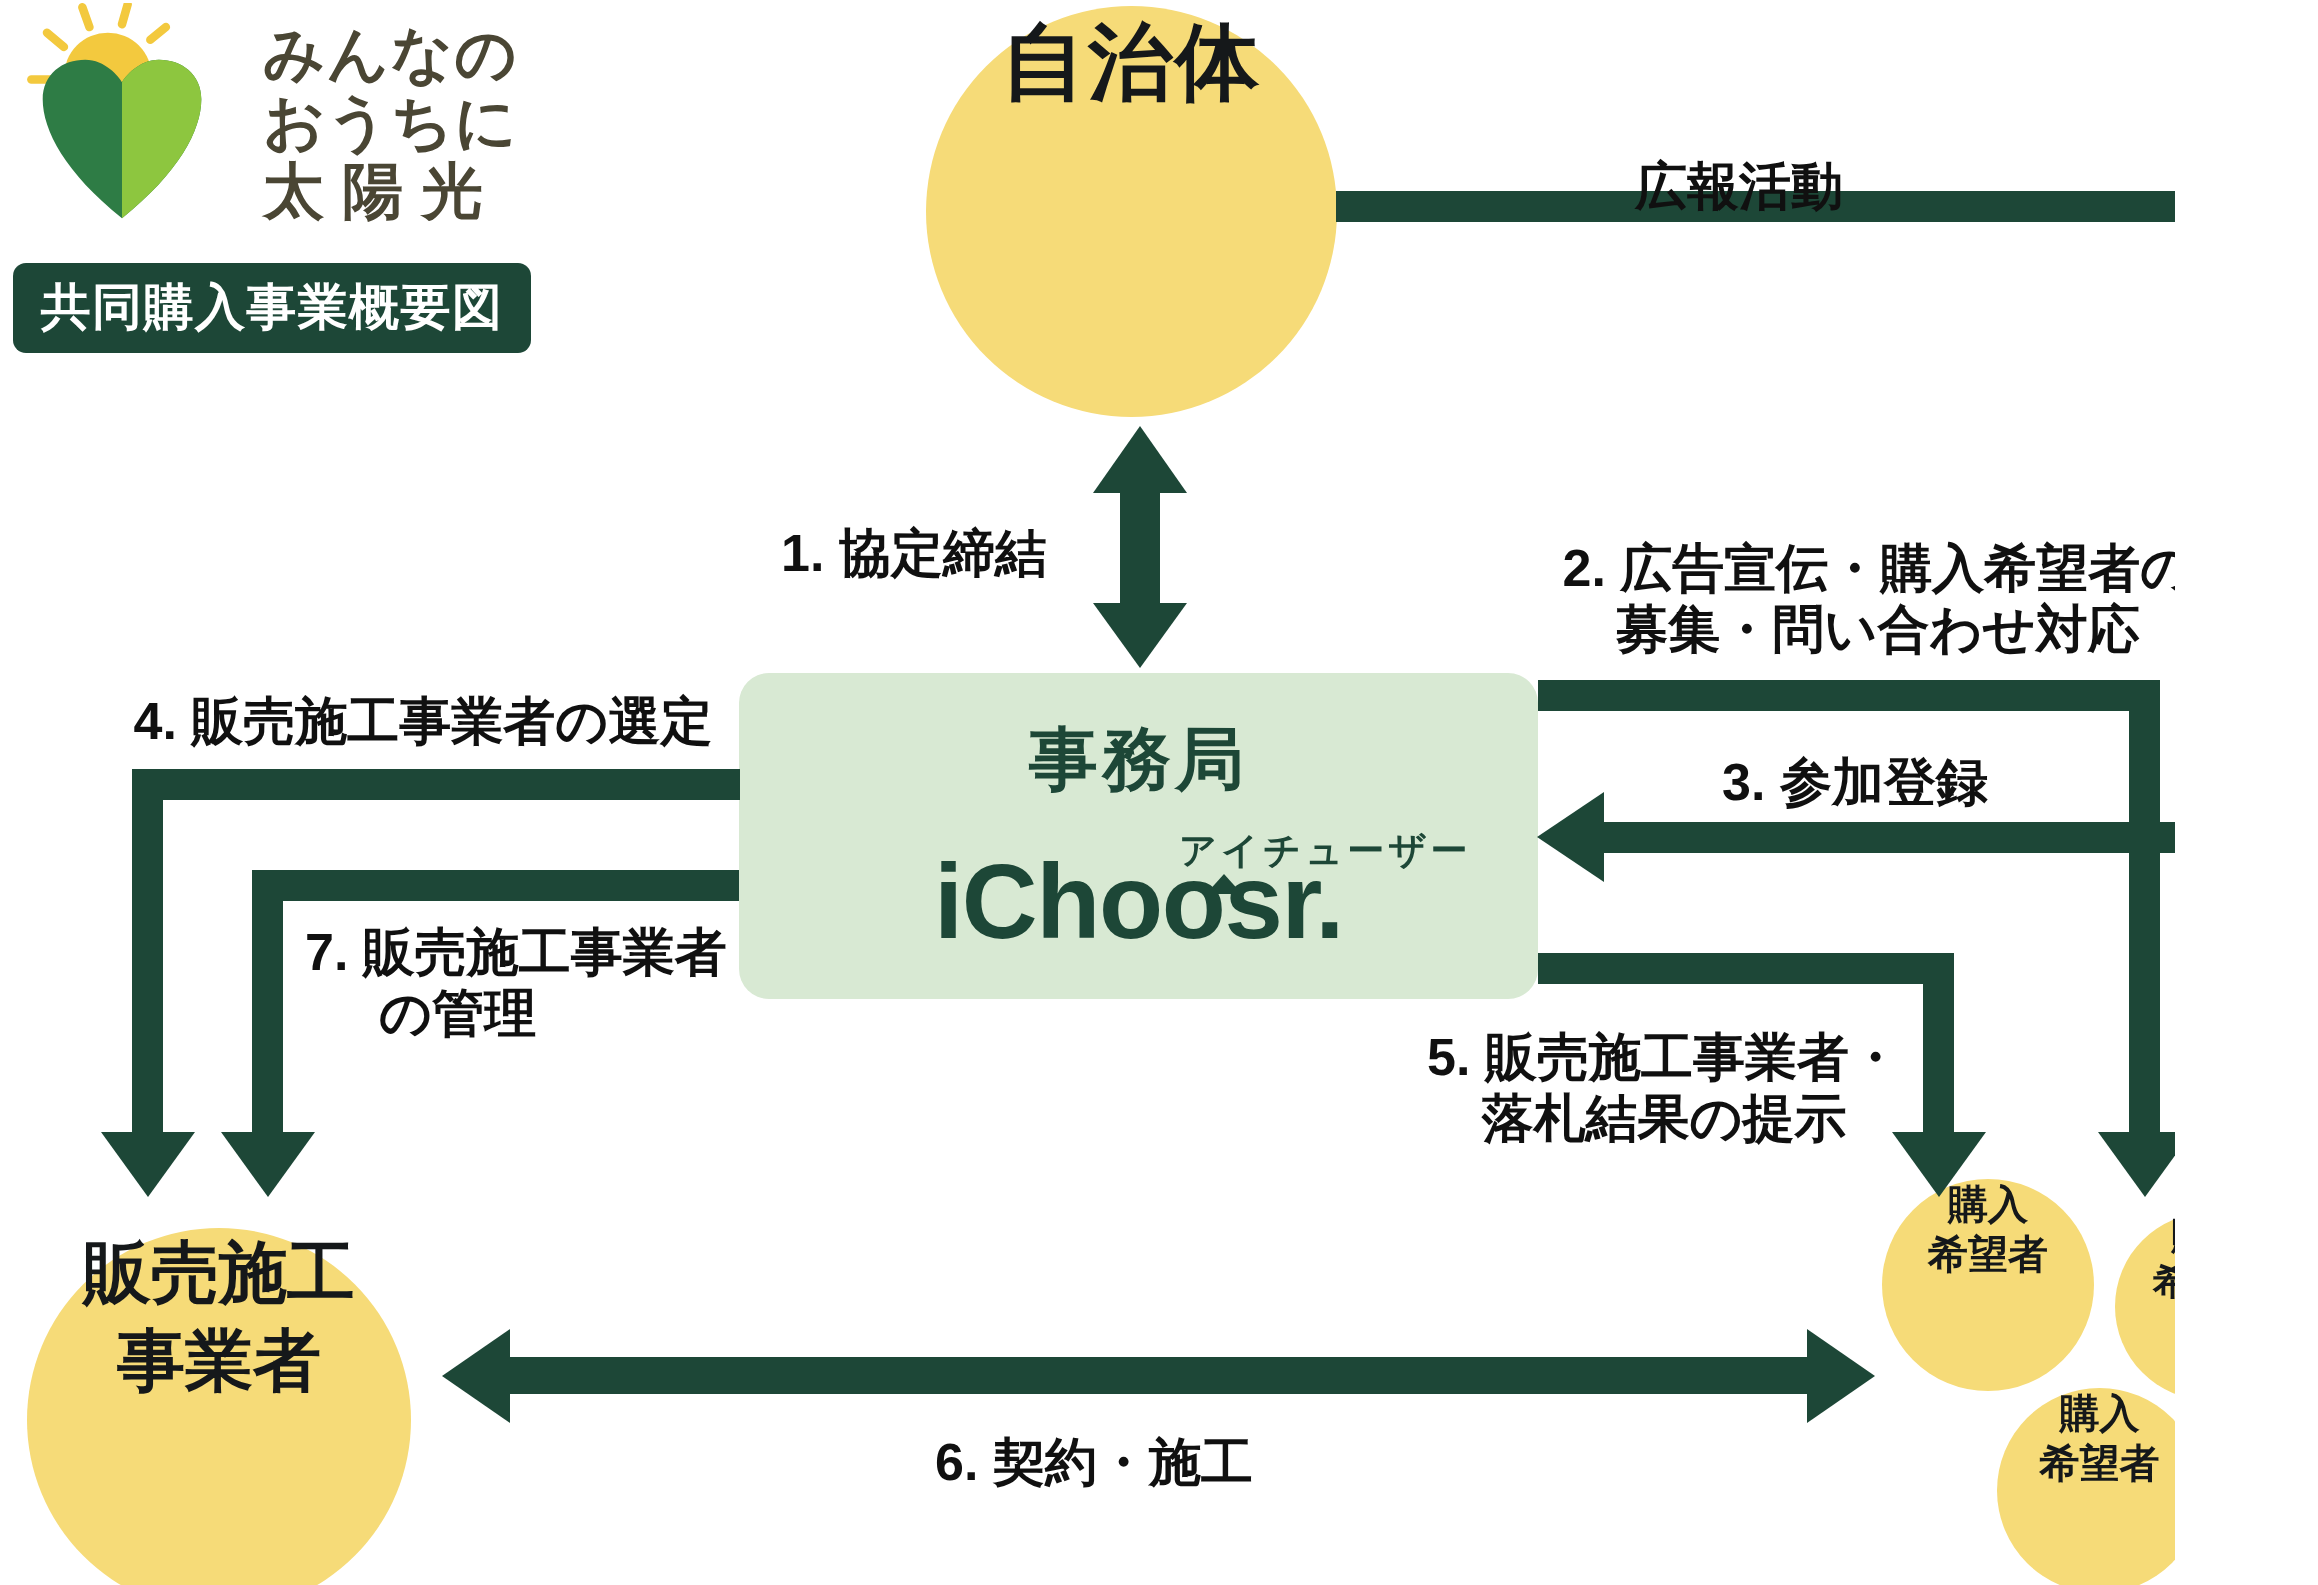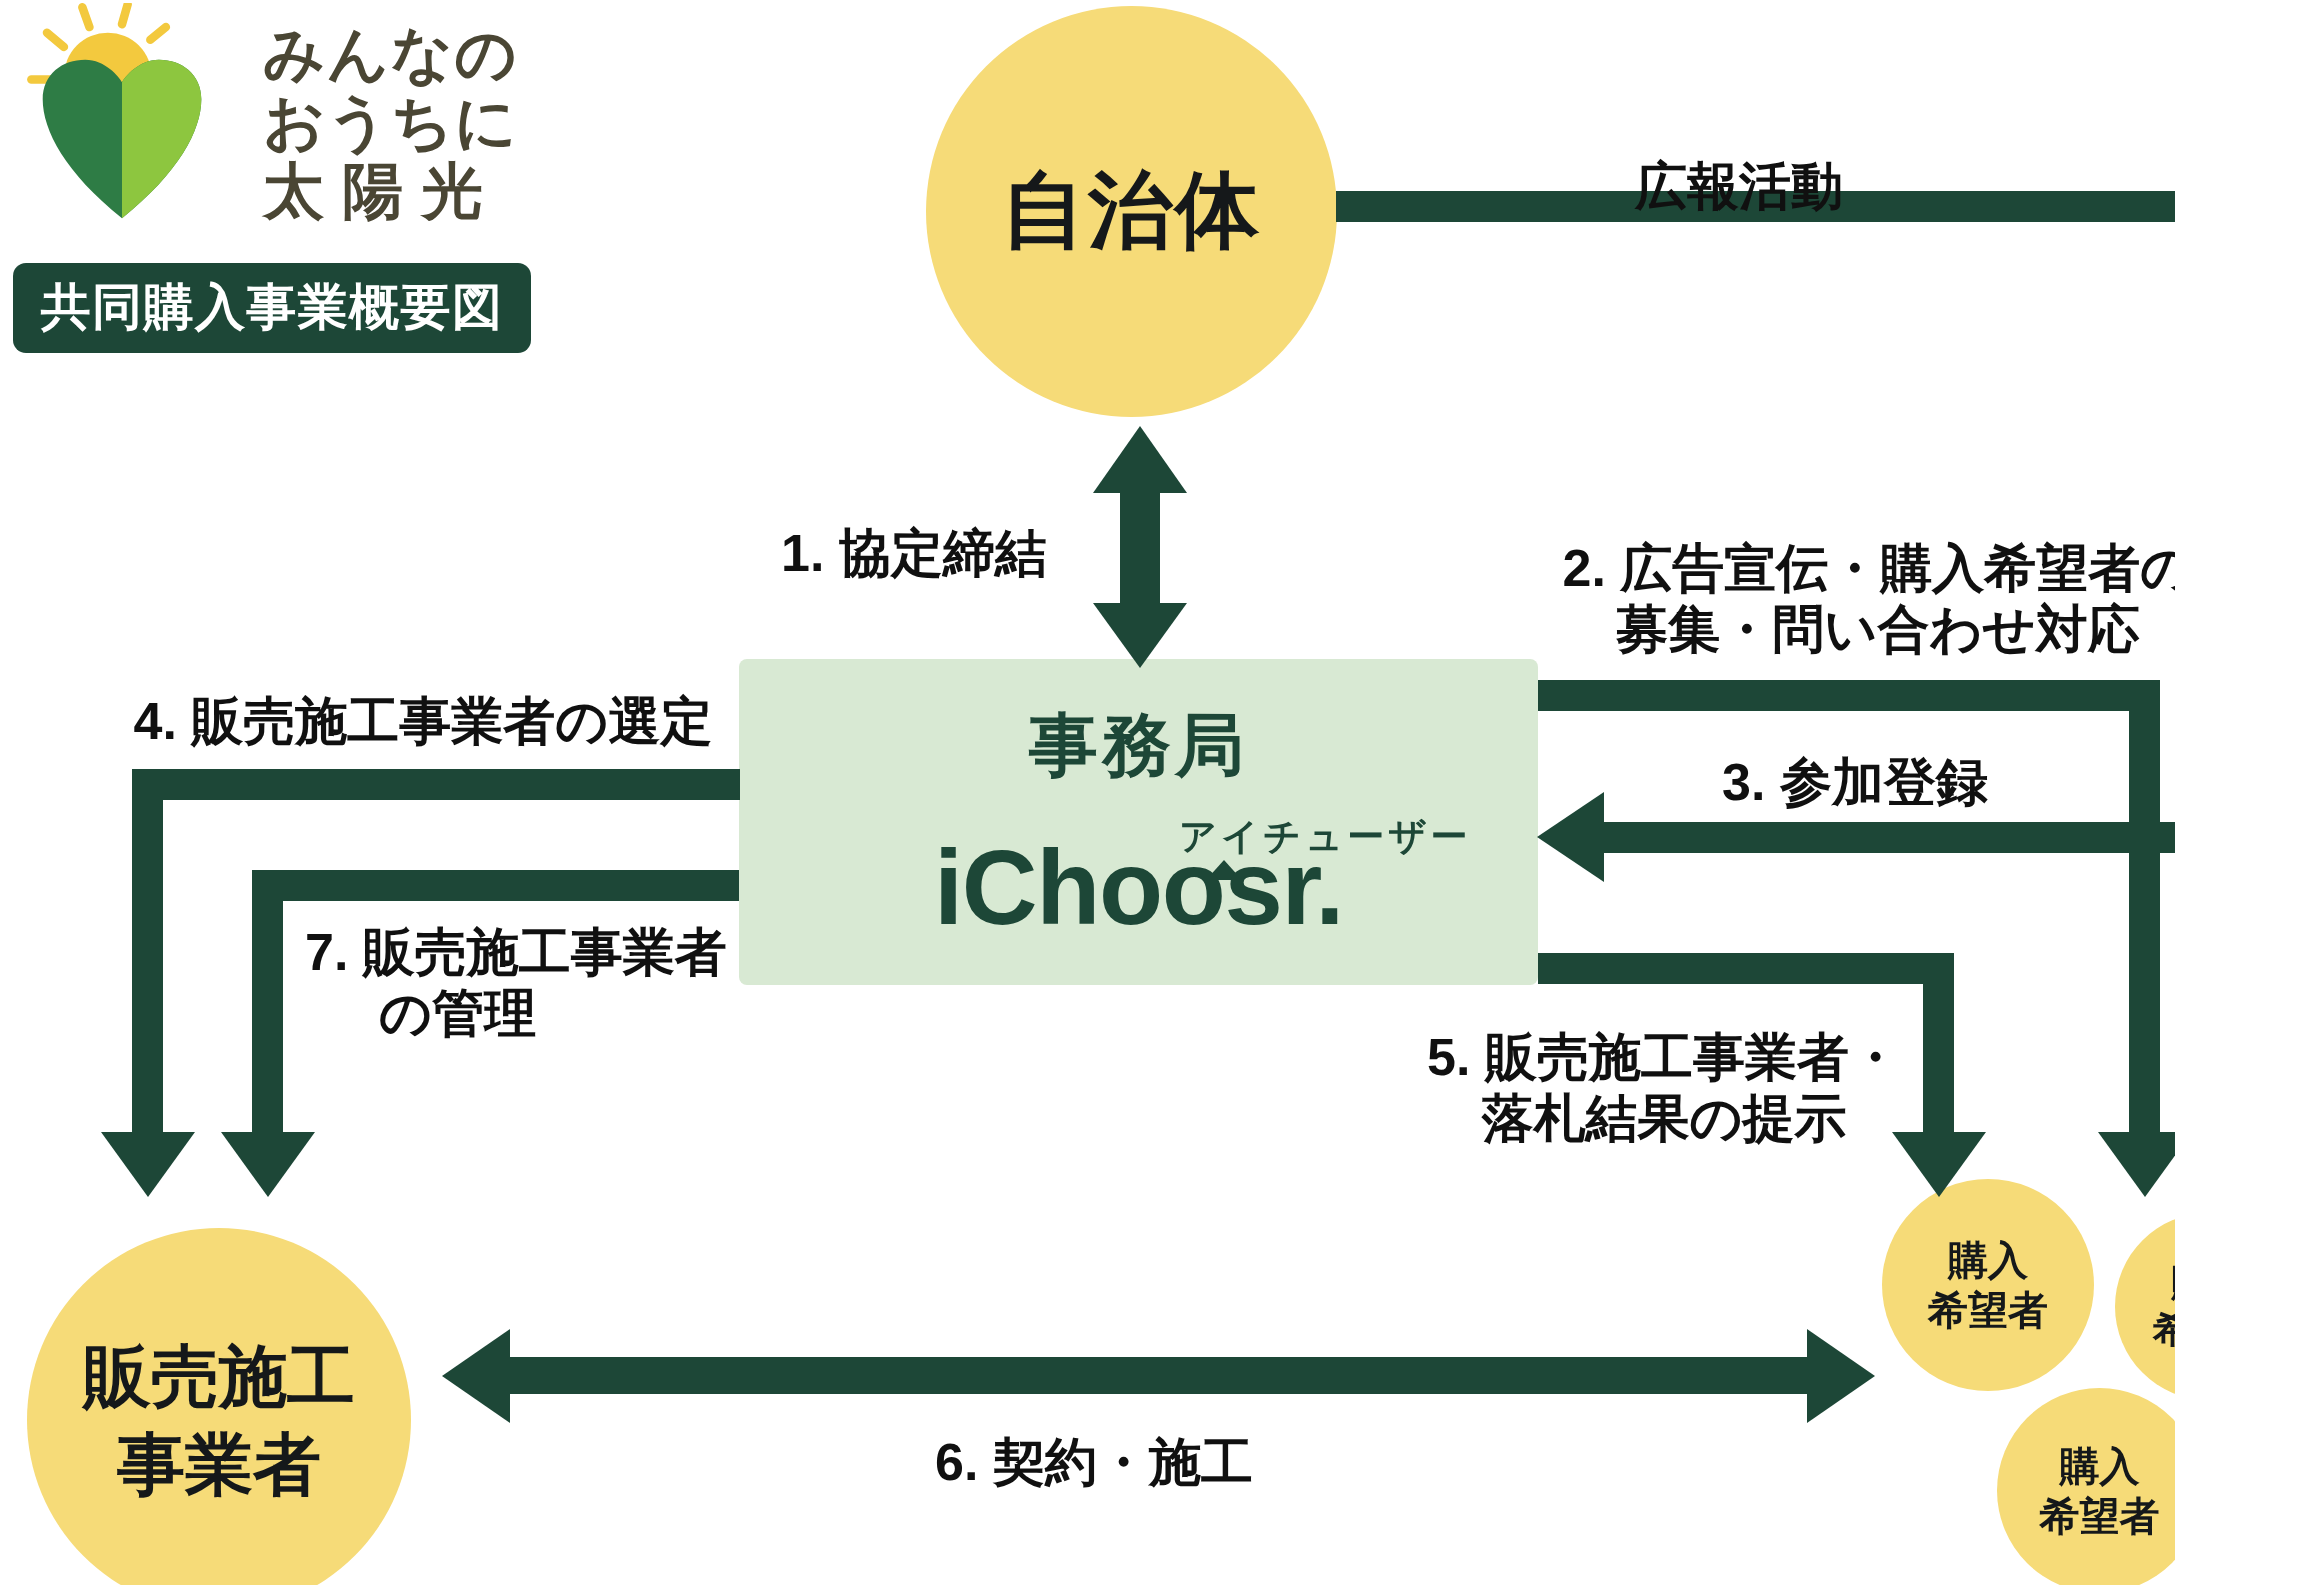--- a/index.html
+++ b/index.html
@@ -9,32 +9,32 @@
     --ink:#1a1c1e;
   }
   html,body{margin:0;padding:0;background:#fff;}
   .canvas{
     position:relative;width:2175px;height:1586px;background:#ffffff;overflow:hidden;
     font-family:"Liberation Sans","DejaVu Sans",sans-serif;color:var(--ink);
   }
   
   .circle{
     position:absolute;border-radius:50%;background:var(--yellow);
-    display:flex;flex-direction:column;align-items:center;justify-content:center;
+    display:flex;flex-direction:column;align-items:center;
     text-align:center;font-weight:800;color:#15181a;
   }
   .c-muni{left:926px;top:5.7px;width:411px;height:411px;font-size:84px;letter-spacing:2.8px;}
   .c-vendor{left:27px;top:1228px;width:384px;height:384px;font-size:68px;line-height:1.3;}
   .c-buyer{font-weight:800;line-height:1.25;}
   .c-buyer-a{left:1882px;top:1179px;width:212px;height:212px;font-size:40px;}
   .c-buyer-b{left:2115px;top:1213px;width:187px;height:187px;font-size:37px;}
   .c-buyer-c{left:1997px;top:1388px;width:205px;height:205px;font-size:40px;}
   .office{
-    position:absolute;left:739px;top:659px;width:799px;height:326px;
-    background:var(--lightgreen);border-radius:8px;
+    position:absolute;left:739px;top:673px;width:799px;height:326px;
+    background:var(--lightgreen);border-radius:30px;
   }
   .office-title{
     position:absolute;left:0;top:41px;width:100%;text-align:center;
     font-size:69px;font-weight:800;color:var(--green);letter-spacing:4.2px;
   }
   .wordmark{
     position:absolute;left:0;top:176px;width:100%;text-align:center;
     font-size:105px;font-weight:800;color:var(--green);letter-spacing:-1.4px;line-height:1;
   }
   .furigana{

